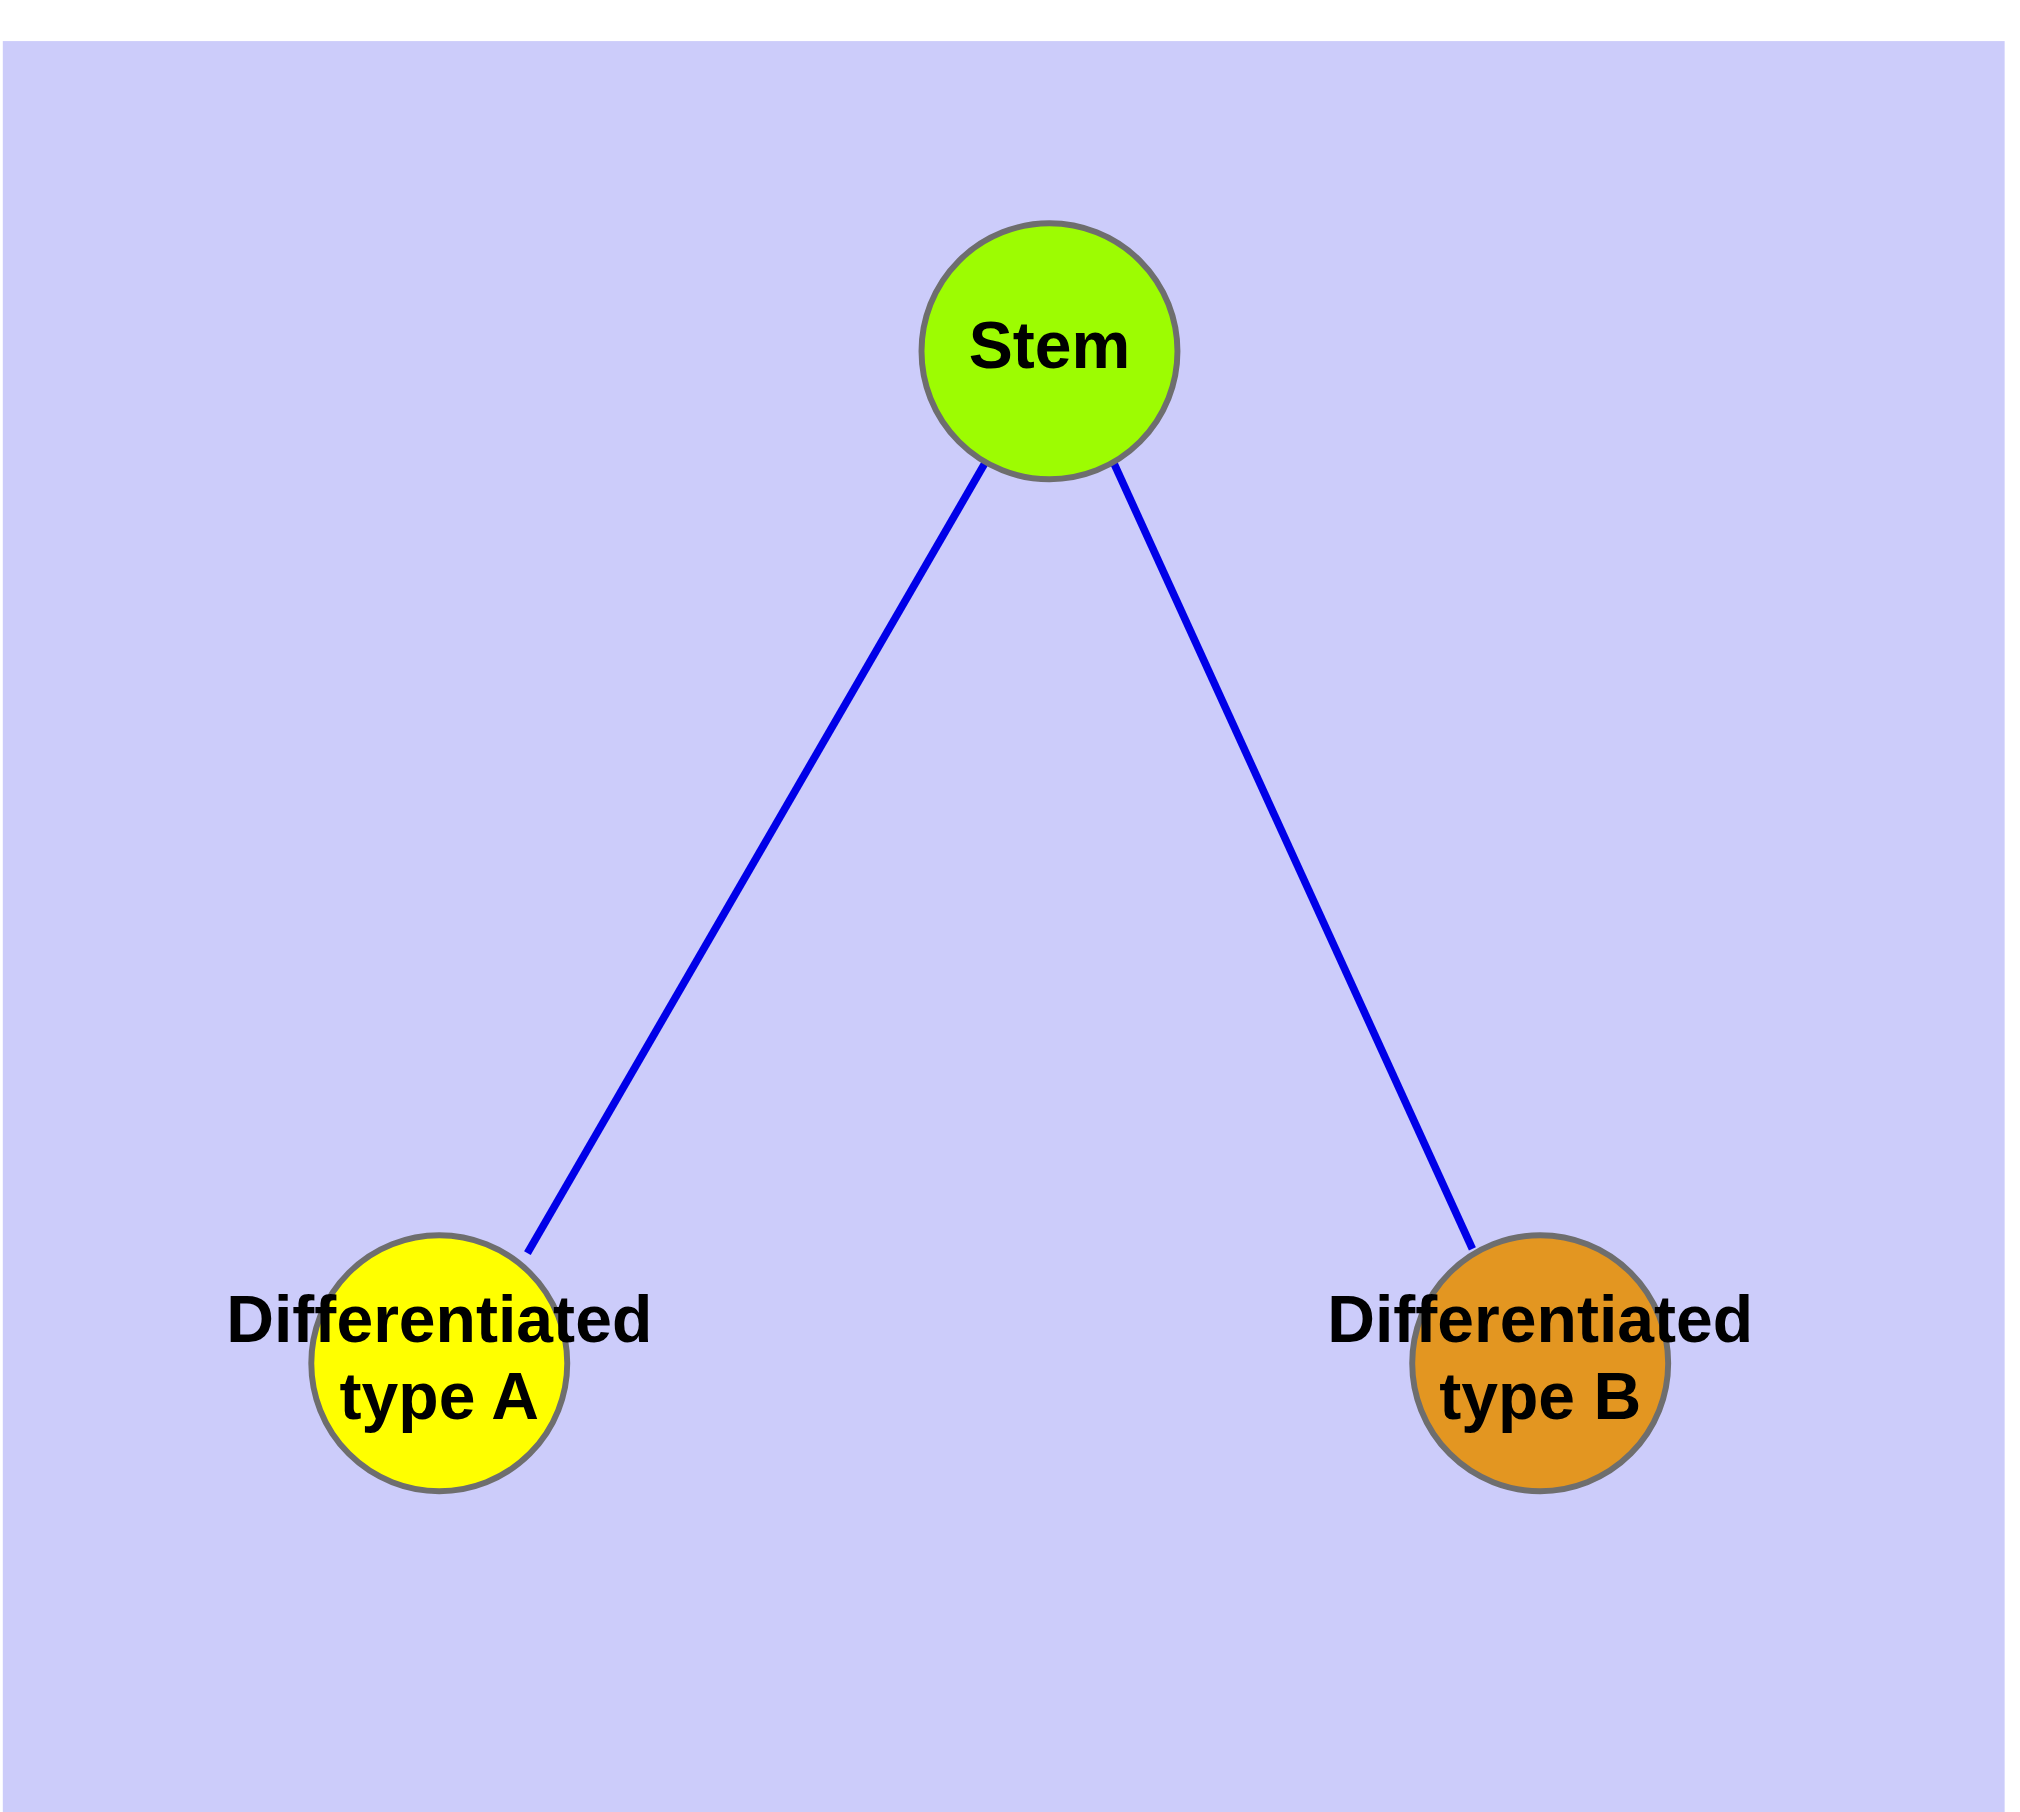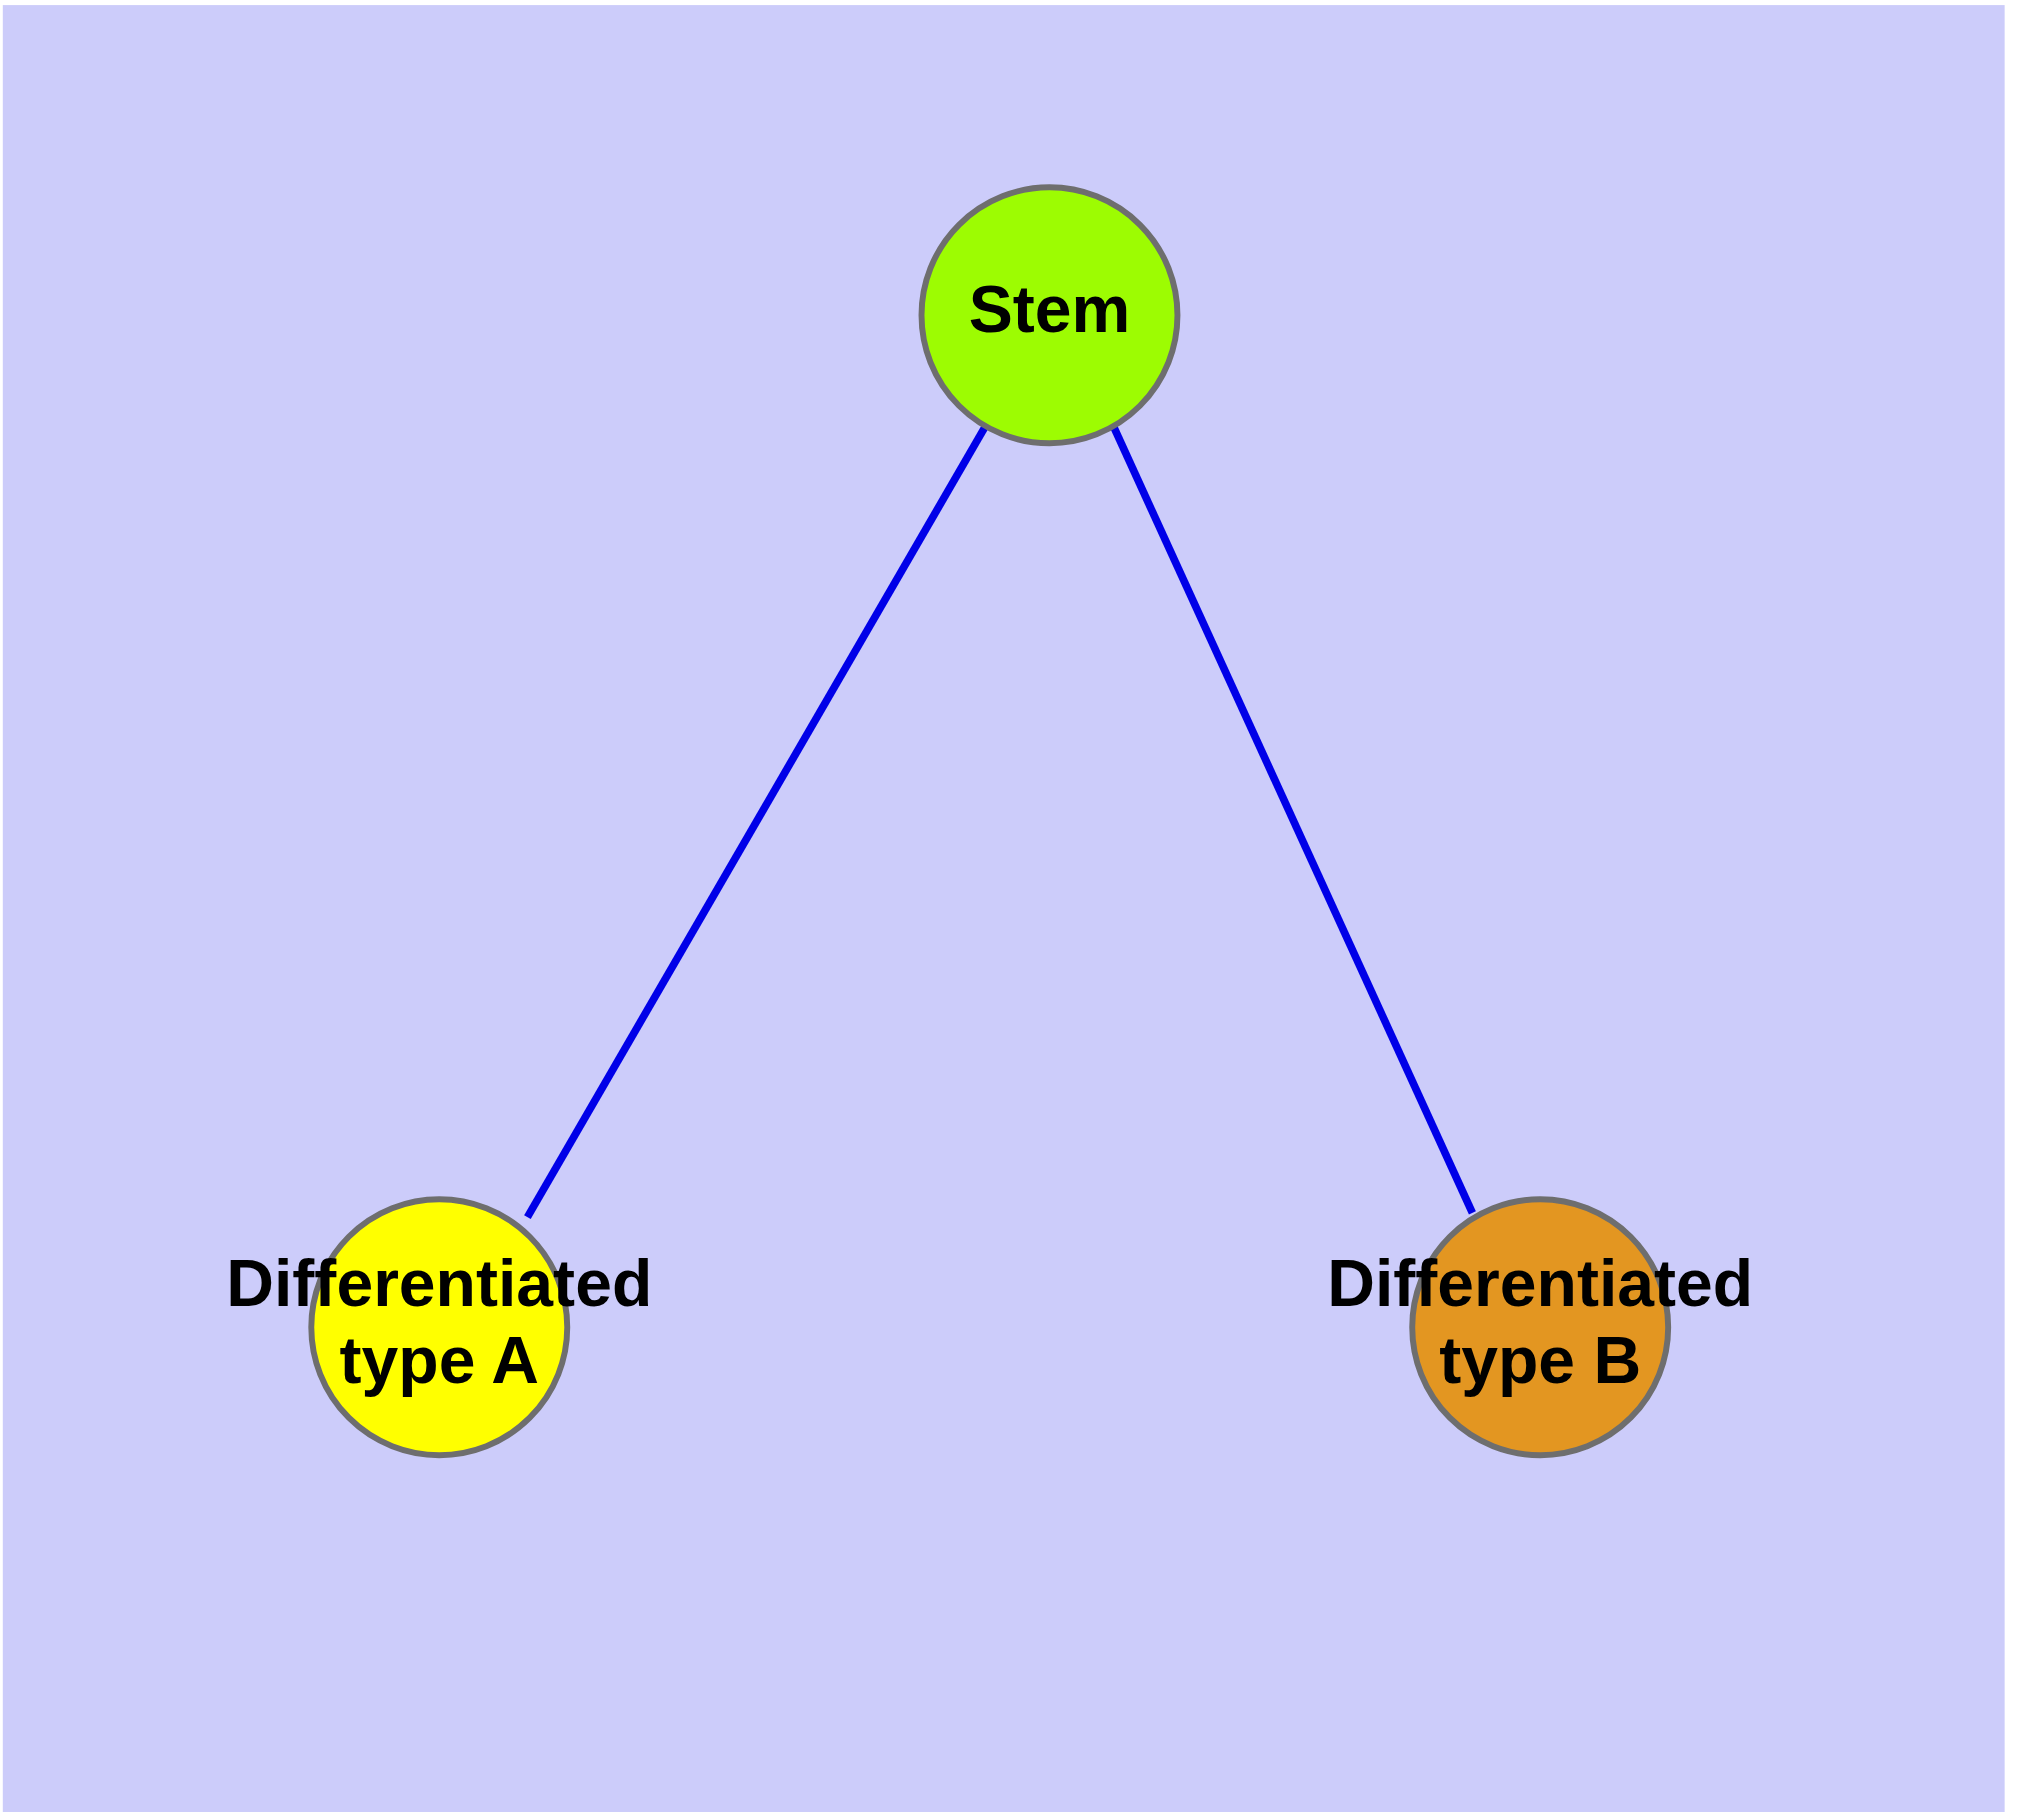--- a/index.html
+++ b/index.html
@@ -10,20 +10,21 @@
   body {
     width: 2021px;
     height: 1812px;
     overflow: hidden;
     font-family: "Liberation Sans", sans-serif;
   }
   #graph-canvas {
     position: relative;
     width: 2021px;
     height: 1752px;
+    margin-top: 36px;
   }
   #graph-svg {
     position: absolute;
     top: 0;
     left: 0;
     display: block;
   }
   .node-label {
     font-family: "Liberation Sans", sans-serif;
     font-weight: bold;

